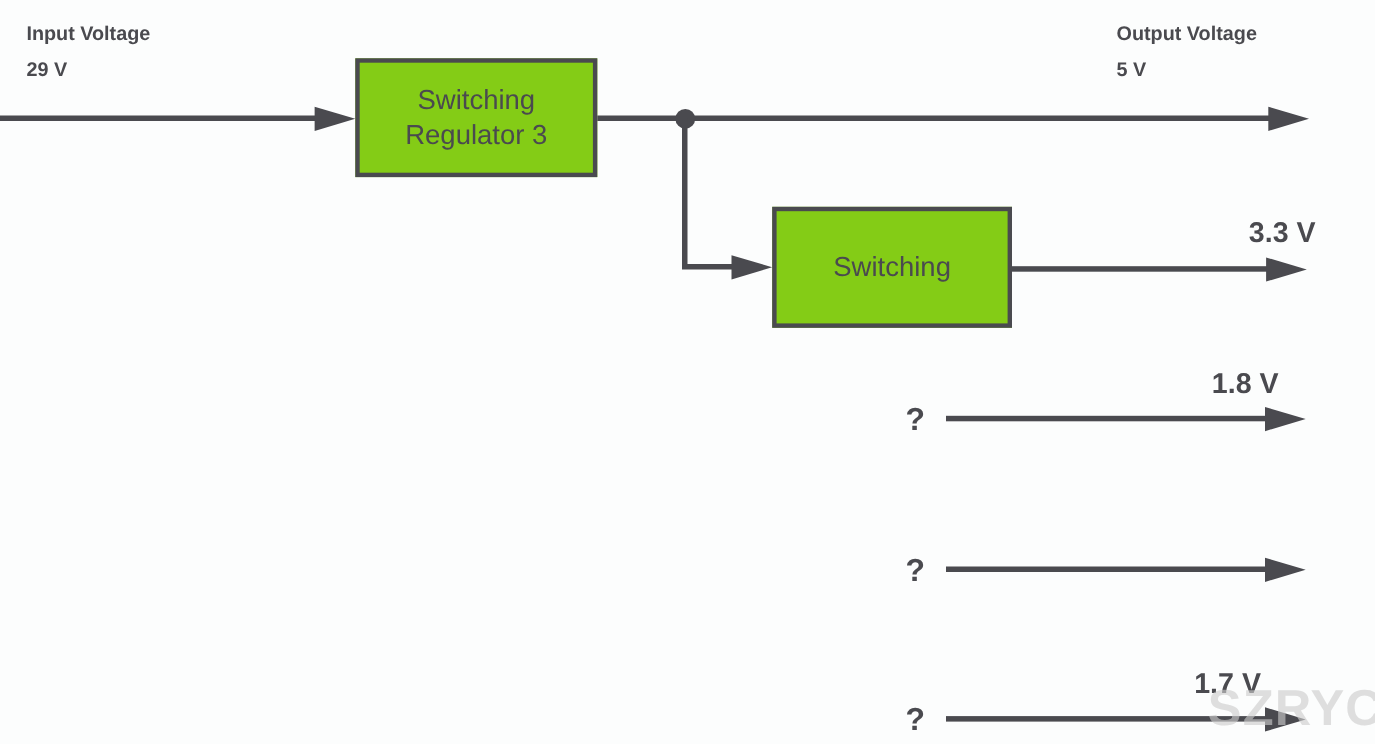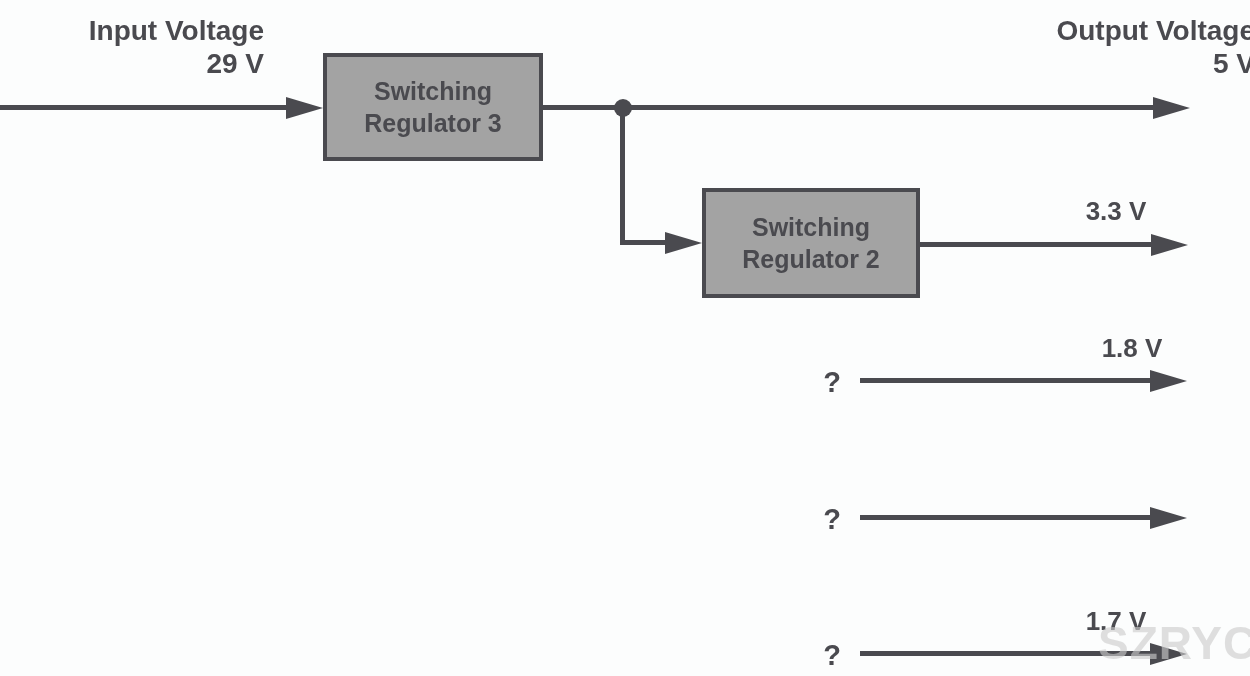--- a/index.html
+++ b/index.html
@@ -6,22 +6,22 @@
   body{
     width:1250px;height:676px;
     background:#fcfdfd;
     font-family:"Liberation Sans", sans-serif;
     overflow:hidden;
     position:relative;
   }
   .canvas{position:absolute;left:0;top:0;width:1250px;height:676px;}
 
   .hdr{
-    position:absolute;width:240px;text-align:right;
-    color:#4a4a4f;font-weight:bold;font-size:28px;line-height:33px;
+    position:absolute;width:240px;text-align:left;
+    color:#4a4a4f;font-weight:bold;font-size:18px;line-height:33px;
   }
   .hdr-input{left:24px;top:14px;}
   .hdr-output{left:1015px;top:14px;}
 
   .wire-h{position:absolute;height:5px;background:#4a4a4f;}
   .wire-v{position:absolute;width:5px;background:#4a4a4f;}
 
   .arrowhead{
     position:absolute;width:0;height:0;
     border-top:11px solid transparent;
@@ -29,25 +29,25 @@
     border-left:37px solid #4a4a4f;
   }
 
   .junction{
     position:absolute;width:18px;height:18px;border-radius:50%;
     background:#4a4a4f;
   }
 
   .reg-box{
     position:absolute;
-    background:#a3a3a3;
+    background:#84cc16;
     border:4px solid #4a4a4f;
     box-sizing:border-box;
     display:flex;flex-direction:column;justify-content:center;align-items:center;
-    color:#4a4a4f;font-weight:bold;font-size:25px;line-height:32px;text-align:center;
+    color:#4a4a4f;font-weight:normal;font-size:25px;line-height:32px;text-align:center;
   }
   .reg-box-1{left:323px;top:53px;width:220px;height:108px;}
   .reg-box-2{left:702px;top:188px;width:218px;height:110px;}
 
   .vlabel{
     position:absolute;width:160px;text-align:center;
     color:#4a4a4f;font-weight:bold;font-size:26px;line-height:26px;
   }
 
   .qmark{
@@ -87,24 +87,23 @@
   <div class="wire-h" style="left:543px;top:105px;width:612px;"></div>
   <div class="arrowhead" style="left:1153px;top:97px;"></div>
 
   <div class="junction" style="left:614px;top:99px;"></div>
   <div class="wire-v" style="left:620px;top:108px;height:135px;"></div>
   <div class="wire-h" style="left:620px;top:240px;width:48px;"></div>
   <div class="arrowhead" style="left:665px;top:232px;"></div>
 
   <div class="reg-box reg-box-2">
     <div>Switching</div>
-    <div>Regulator 2</div>
   </div>
 
-  <div class="vlabel" style="left:1036px;top:198px;">3.3 V</div>
+  <div class="vlabel" style="left:1036px;top:198px;text-align:right;">3.3 V</div>
   <div class="wire-h" style="left:920px;top:242px;width:235px;"></div>
   <div class="arrowhead" style="left:1151px;top:234px;"></div>
 
   <div class="qmark" style="left:810px;top:364px;">?</div>
   <div class="vlabel" style="left:1052px;top:335px;">1.8 V</div>
   <div class="wire-h" style="left:860px;top:378px;width:294px;"></div>
   <div class="arrowhead" style="left:1150px;top:370px;"></div>
 
   <div class="qmark" style="left:810px;top:501px;">?</div>
   <div class="wire-h" style="left:860px;top:515px;width:294px;"></div>

